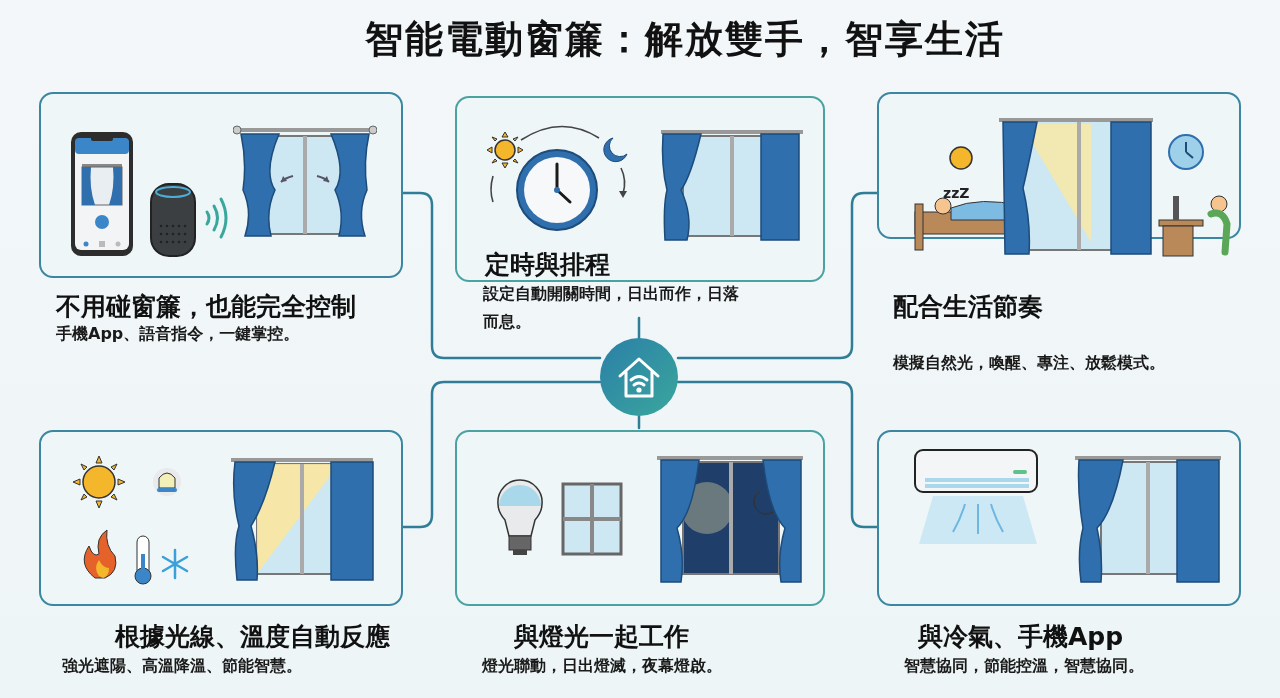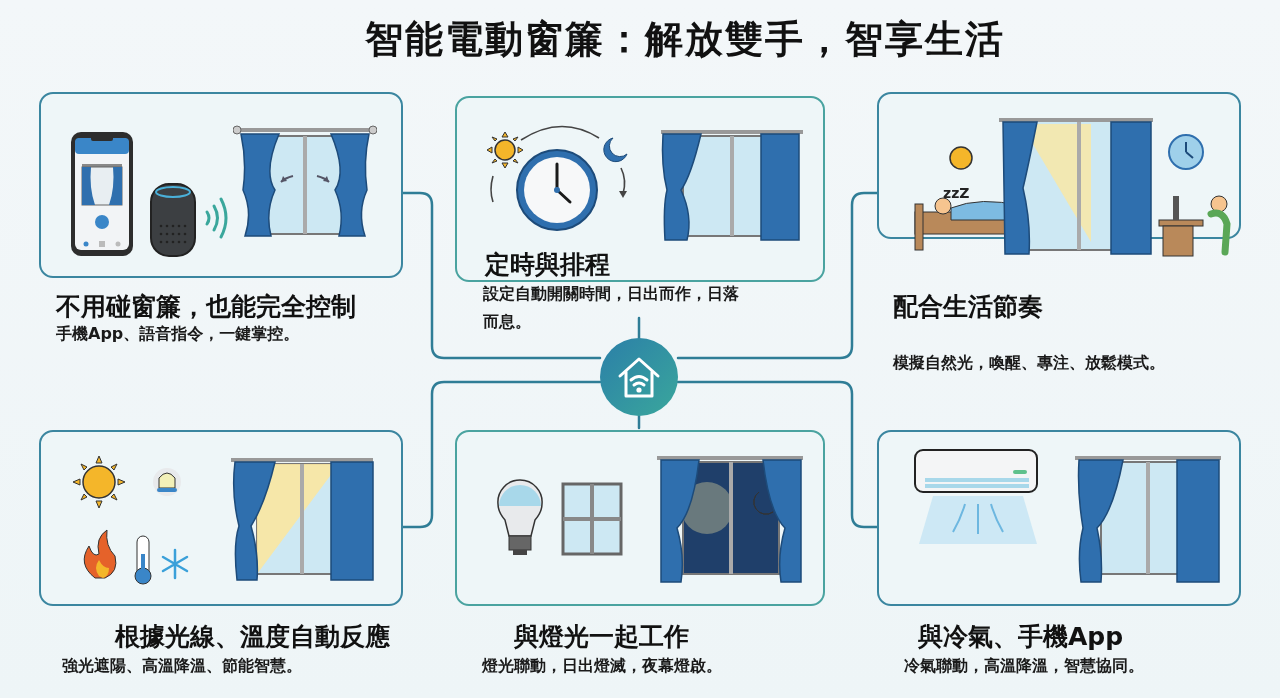--- a/index.html
+++ b/index.html
@@ -285,13 +285,13 @@
   </svg>
   <svg class="illus" style="left:194px; top:20px;" width="150" height="134" viewBox="0 0 150 134">
     <rect x="28" y="10" width="94" height="112" fill="#cde8f3" stroke="#777" stroke-width="2"></rect>
     <rect x="73" y="10" width="4" height="112" fill="#aaa"></rect>
     <rect x="2" y="4" width="146" height="4" fill="#999"></rect>
     <path d="M6 8 H50 Q40 60 24 76 Q30 104 28 130 H8 Q4 100 10 76 Q4 40 6 8Z" fill="#2f6fae" stroke="#1d4b7a" stroke-width="1.5"></path>
     <rect x="104" y="8" width="42" height="122" fill="#2f6fae" stroke="#1d4b7a" stroke-width="1.5"></rect>
   </svg>
 </div>
 <div class="heading" style="left:918px; top:620px;">與冷氣、手機App</div>
-<div class="desc" style="left:904px; top:656px;">冷氣聯動，高溫降溫，智慧協同。</div>
+<div class="desc" style="left:904px; top:656px;">智慧協同，節能控溫，智慧協同。</div>
 
 </body></html>

